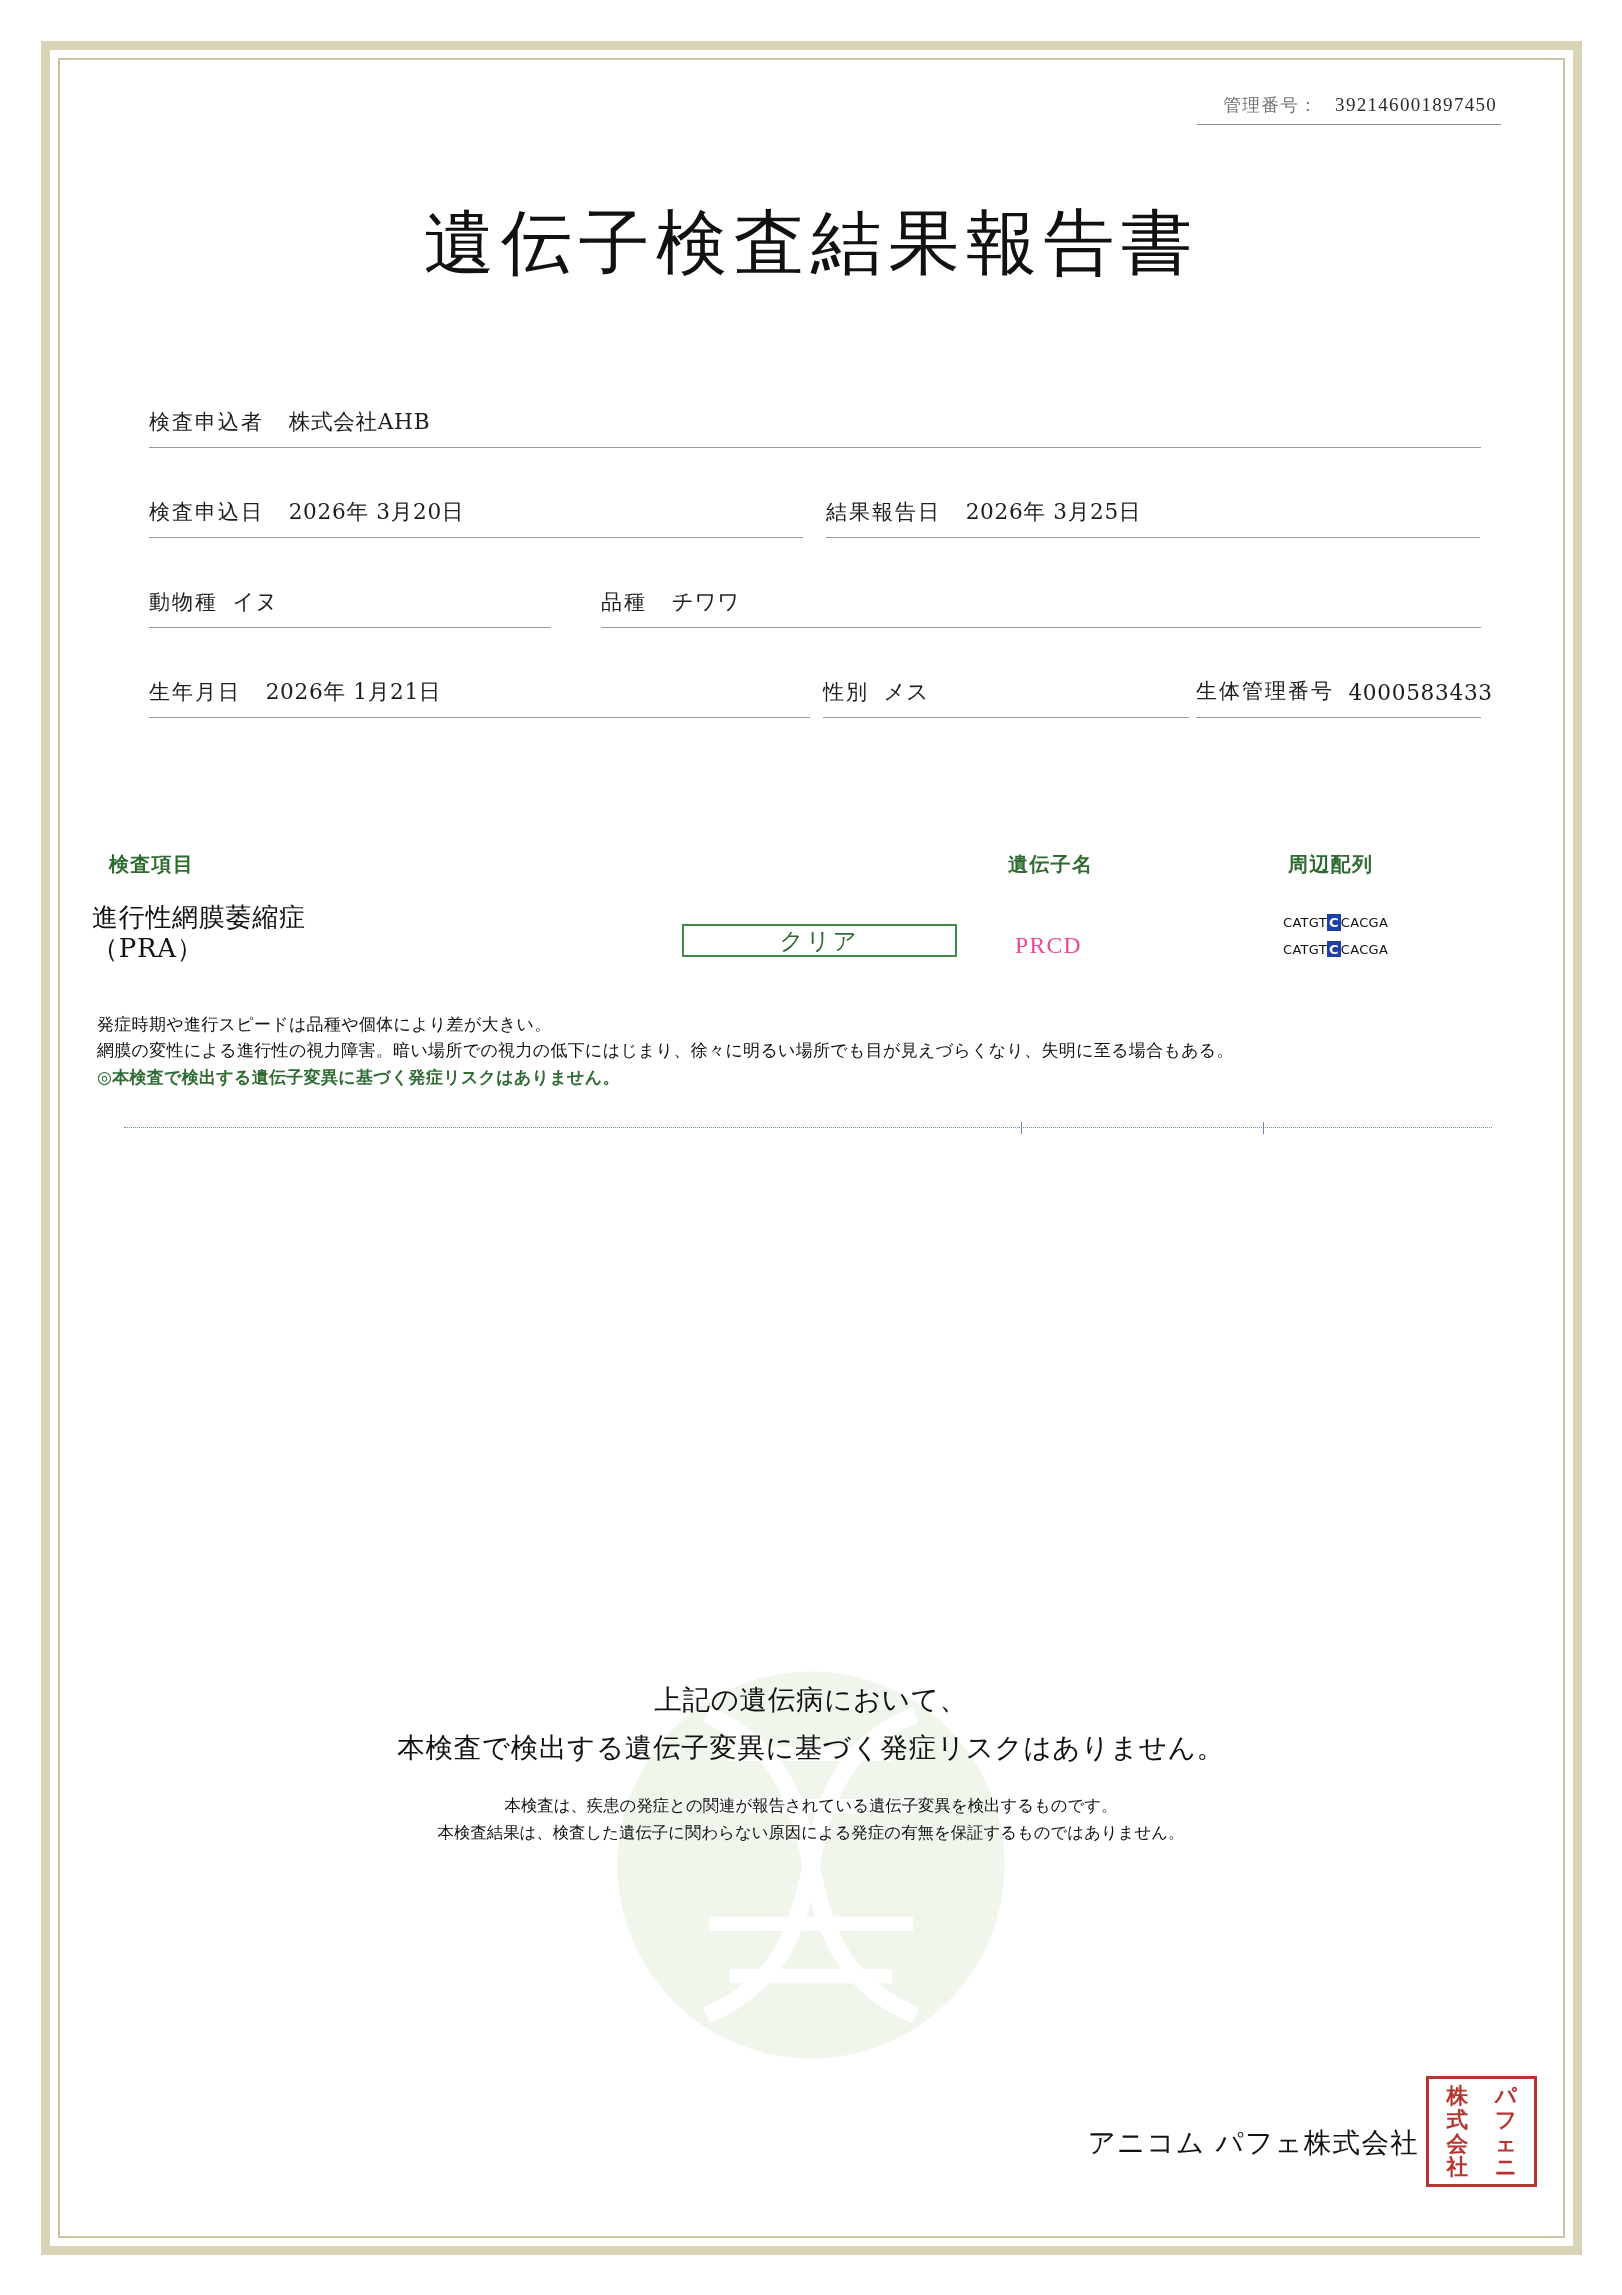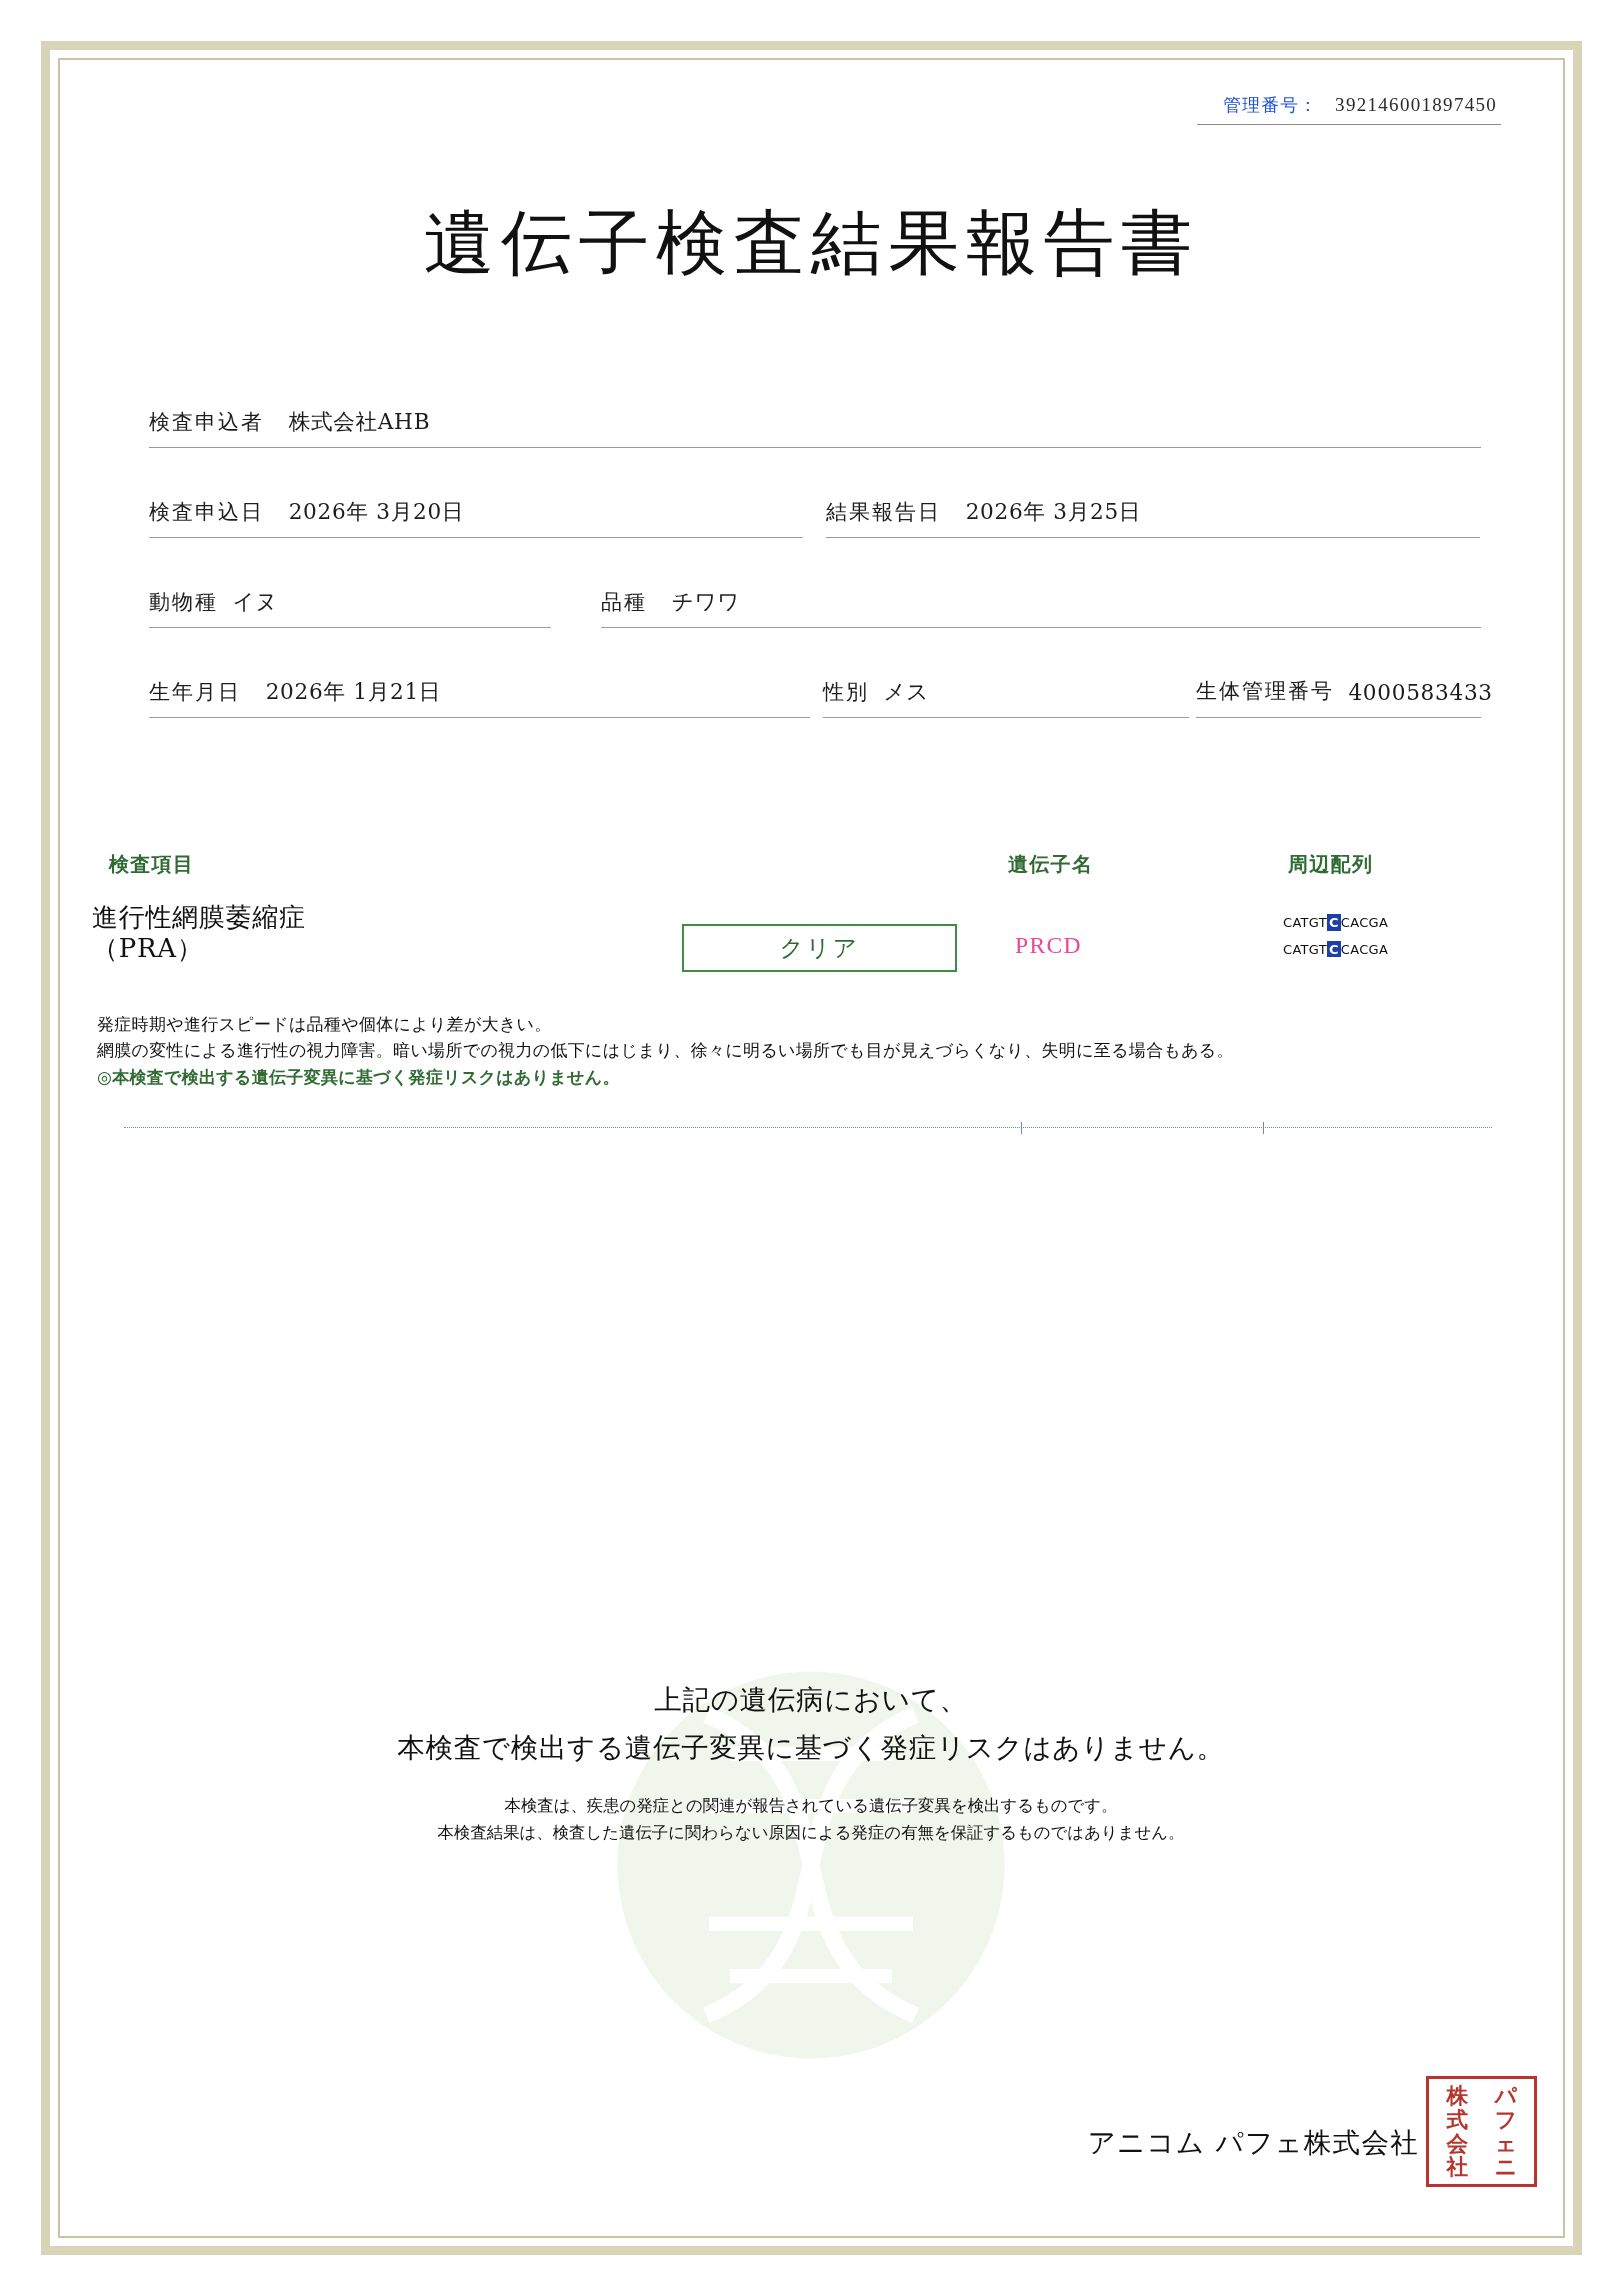--- a/index.html
+++ b/index.html
@@ -48,21 +48,21 @@
   }
   .ctrl-no-line {
     display: inline-block;
     border-bottom: 1.3px solid #8c8c8c;
     padding: 0 3.9px 6.5px 26px;
     white-space: nowrap;
   }
   .ctrl-no-label {
     font-size: 17.7px;
     letter-spacing: 1.3px;
-    color: #1d4ed8;
+    color: #737373;
     font-family: Liberation Sans, sans-serif;
   }
   .ctrl-no-value {
     font-size: 19px;
     letter-spacing: 1.3px;
     color: #2b2b2b;
     margin-left: 17px;
     font-family: "Liberation Serif", serif;
   }
 
@@ -142,21 +142,21 @@
     font-family: "DejaVu Serif", serif;
     line-height: 1.18;
     color: #111;
     letter-spacing: 0.7px;
   }
   .result-badge {
     position: absolute;
     left: 682px;
     top: 924px;
     width: 275px;
-    height: 48px;
+    height: 33px;
     border: 2px solid #3f8c46;
     box-sizing: border-box;
     display: flex;
     align-items: center;
     justify-content: center;
     font-size: 23.6px;
     font-family: "DejaVu Serif", serif;
     color: #2f6b32;
     letter-spacing: 2.6px;
     background: #ffffff;

